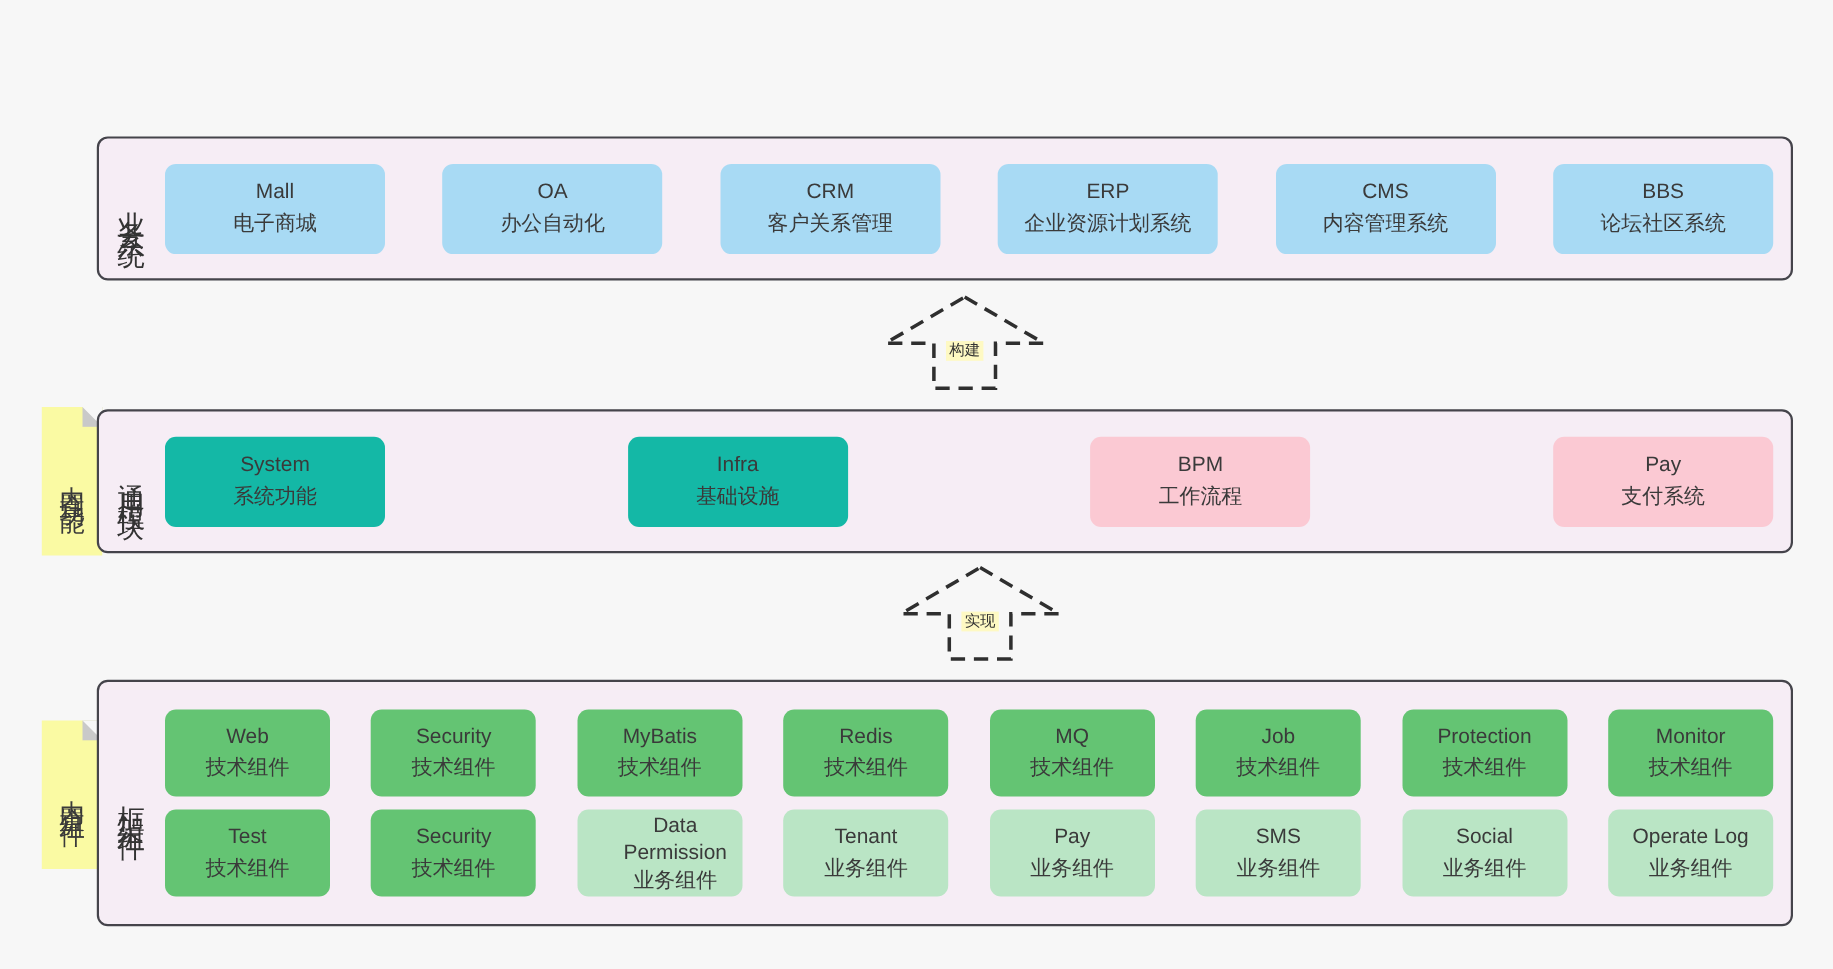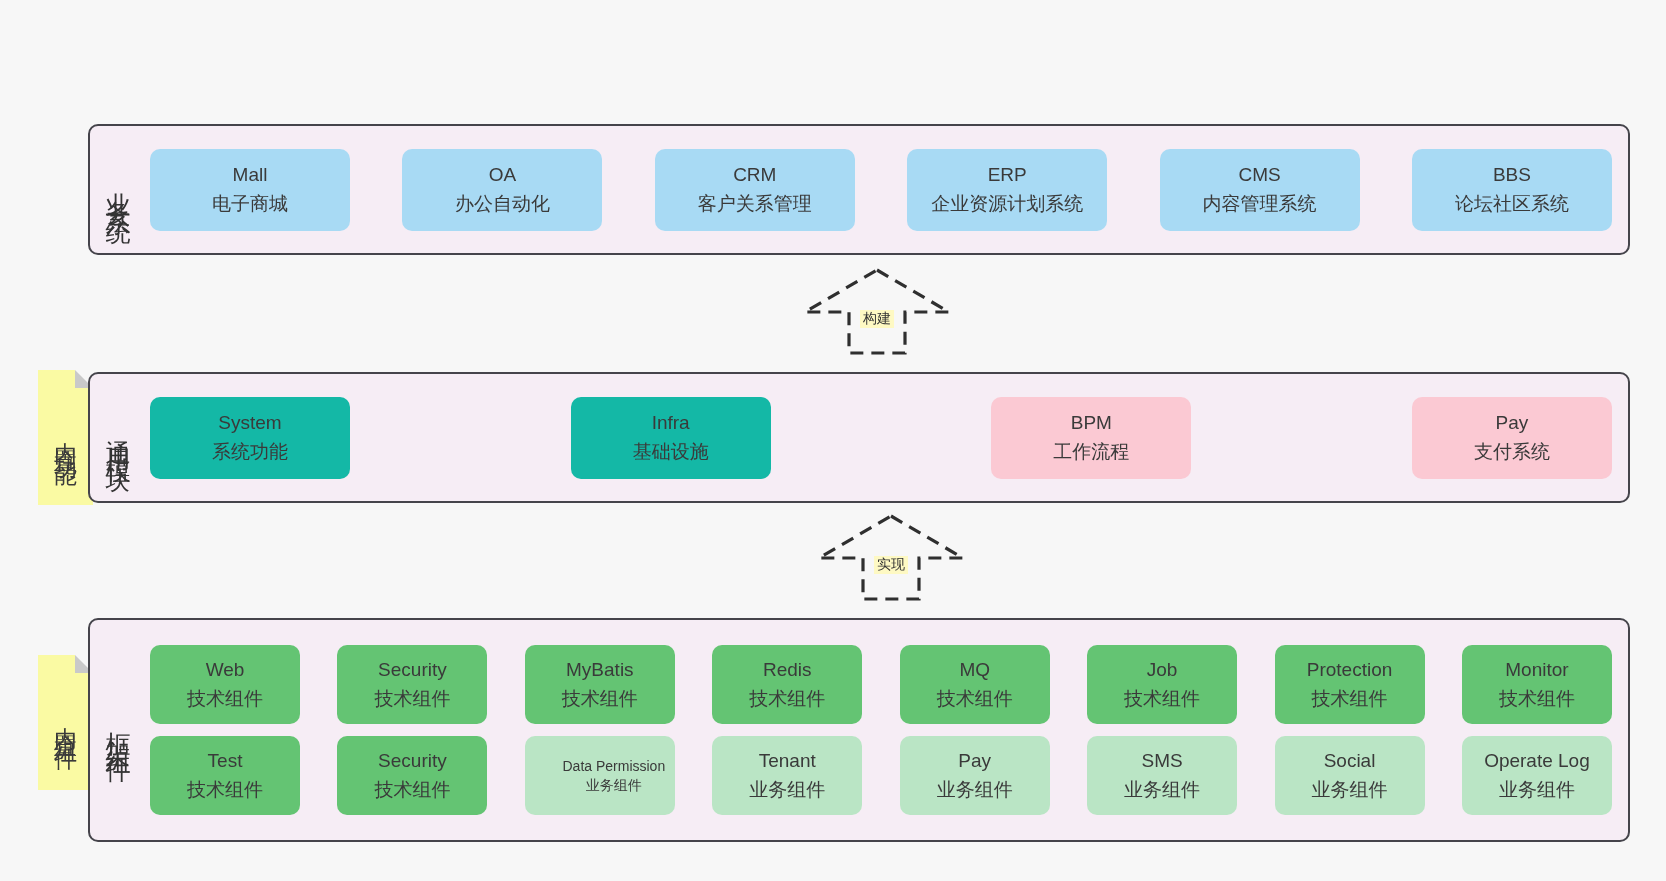--- a/index.html
+++ b/index.html
@@ -25,21 +25,21 @@
   .boxes{flex:1;display:flex;align-items:center;justify-content:space-between;padding:0 16px 0 4px;}
   .rows{flex:1;display:flex;flex-direction:column;justify-content:center;gap:12px;padding:0 16px 0 4px;}
   .row{display:flex;justify-content:space-between;}
   
   .box{
     border-radius:10px;display:flex;flex-direction:column;align-items:center;justify-content:center;
     text-align:center;line-height:1.5;font-size:19px;box-sizing:border-box;padding:0 8px;
   }
   .w200{width:200px;height:82px;}
   .w150{width:150px;height:79px;}
-  .tight{line-height:1.32;font-size:14px;padding-left:36px;}
+  .tight{line-height:1.32;font-size:19px;padding-left:36px;}
   .blue{background:#a8daf4;}
   .red{background:#14b8a6;}
   .pink{background:#fbc9d3;}
   .green{background:#64c473;}
   .lgreen{background:#bae5c5;}
   
   .note{
     position:absolute;left:38px;width:55px;background:#fafaa3;z-index:1;
     display:flex;align-items:center;justify-content:center;
   }

